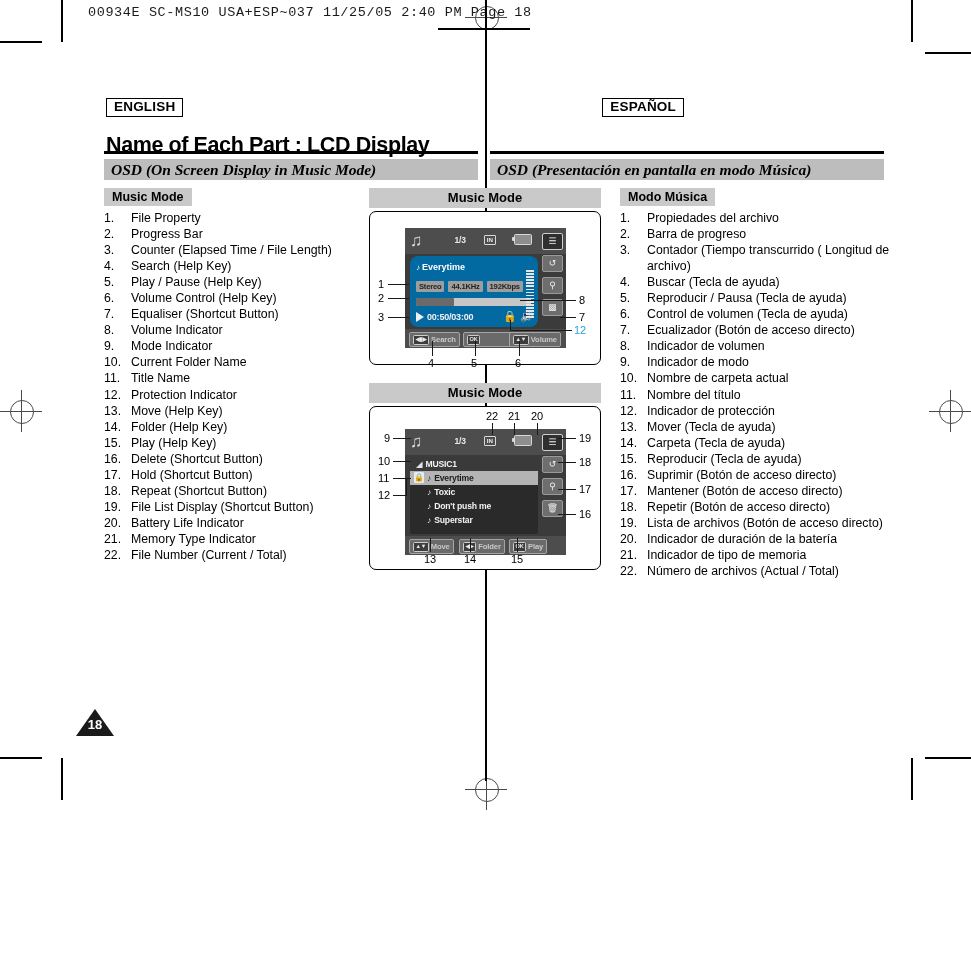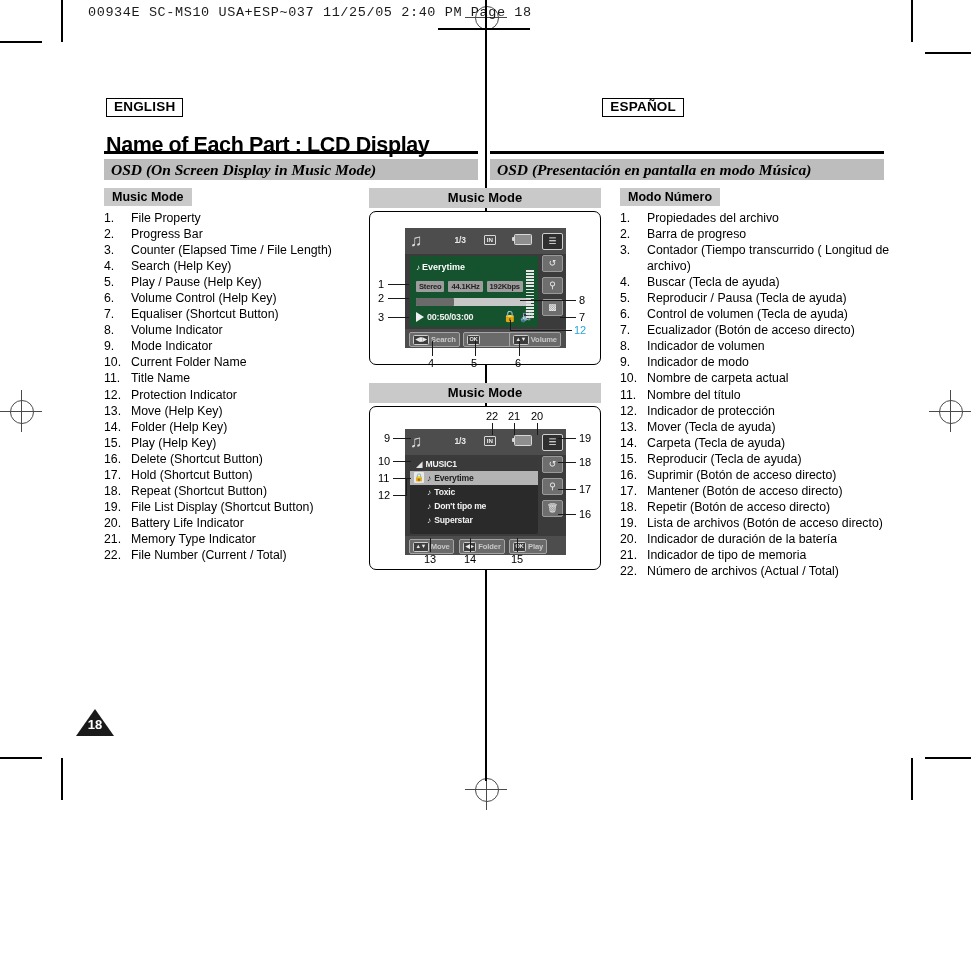--- a/index.html
+++ b/index.html
@@ -133,21 +133,21 @@
     position:absolute;top:3px;height:13px;background:#6a6a6a;border:1px solid #a5a5a5;
     border-radius:2px;display:flex;align-items:center;gap:2px;padding:0 3px;
   }
   .helpkey .kb{
     background:#3d3d3d;border:0.8px solid #cdcdcd;border-radius:1.5px;color:#e9e9e9;
     font-size:5.6px;font-weight:bold;line-height:7px;padding:0.5px 1.5px;letter-spacing:-0.2px;
   }
   .helpkey .kl{font-size:7.6px;font-weight:bold;color:#c9c9c9;letter-spacing:-0.1px;white-space:nowrap;}
 
   
-  .player{position:absolute;left:5px;right:28px;top:28px;bottom:21px;background:#14532d;border-radius:2px;}
+  .player{position:absolute;left:5px;right:28px;top:28px;bottom:21px;background:#0369a1;border-radius:8px;}
   .trackline{position:absolute;left:6px;top:6px;font-size:9px;font-weight:bold;color:#fff;white-space:nowrap;}
   .trackline .n{font-size:8px;margin-right:2px;}
   .taglist{position:absolute;left:6px;top:25px;display:flex;gap:4px;}
   .tag{
     background:#9d9d9d;color:#232323;font-size:7.6px;font-weight:bold;
     padding:1px 3px;line-height:9px;border-radius:1px;letter-spacing:-0.2px;
   }
   .progbar{position:absolute;left:6px;top:42px;width:115px;height:8px;background:#c7c7c7;border-radius:1px;}
   .progbar i{position:absolute;left:0;top:0;height:100%;width:38px;background:#6a6a6a;border-radius:1px;}
   .counterrow{position:absolute;left:6px;top:56px;display:flex;align-items:center;}
@@ -322,21 +322,21 @@
       <li>
         <span class="num">21.</span>
         <span class="txt">Memory Type Indicator</span>
       </li>
       <li>
         <span class="num">22.</span>
         <span class="txt">File Number (Current / Total)</span>
       </li>
     </ol>
 
-  <div class="modehead" id="modehead-es">Modo Número</div>
+  <div class="modehead" id="modehead-es">Modo Música</div>
   <ol class="partlist" id="list-es">
       <li>
         <span class="num">1.</span>
         <span class="txt">Propiedades del archivo</span>
       </li>
       <li>
         <span class="num">2.</span>
         <span class="txt">Barra de progreso</span>
       </li>
       <li>
@@ -549,21 +549,21 @@
           <span class="lockbadge">🔒</span>
           <span class="fi">♪</span>
           <span class="fn">Everytime</span>
         </div>
         <div class="frow child">
           <span class="fi">♪</span>
           <span class="fn">Toxic</span>
         </div>
         <div class="frow child">
           <span class="fi">♪</span>
-          <span class="fn">Don't tipo me</span>
+          <span class="fn">Don't push me</span>
         </div>
         <div class="frow child">
           <span class="fi">♪</span>
           <span class="fn">Superstar</span>
         </div>
       </div>
 
       <div class="lcd-bottom">
         <div class="helpkey" style="left:4px;">
           <span class="kb">▲▼</span>

